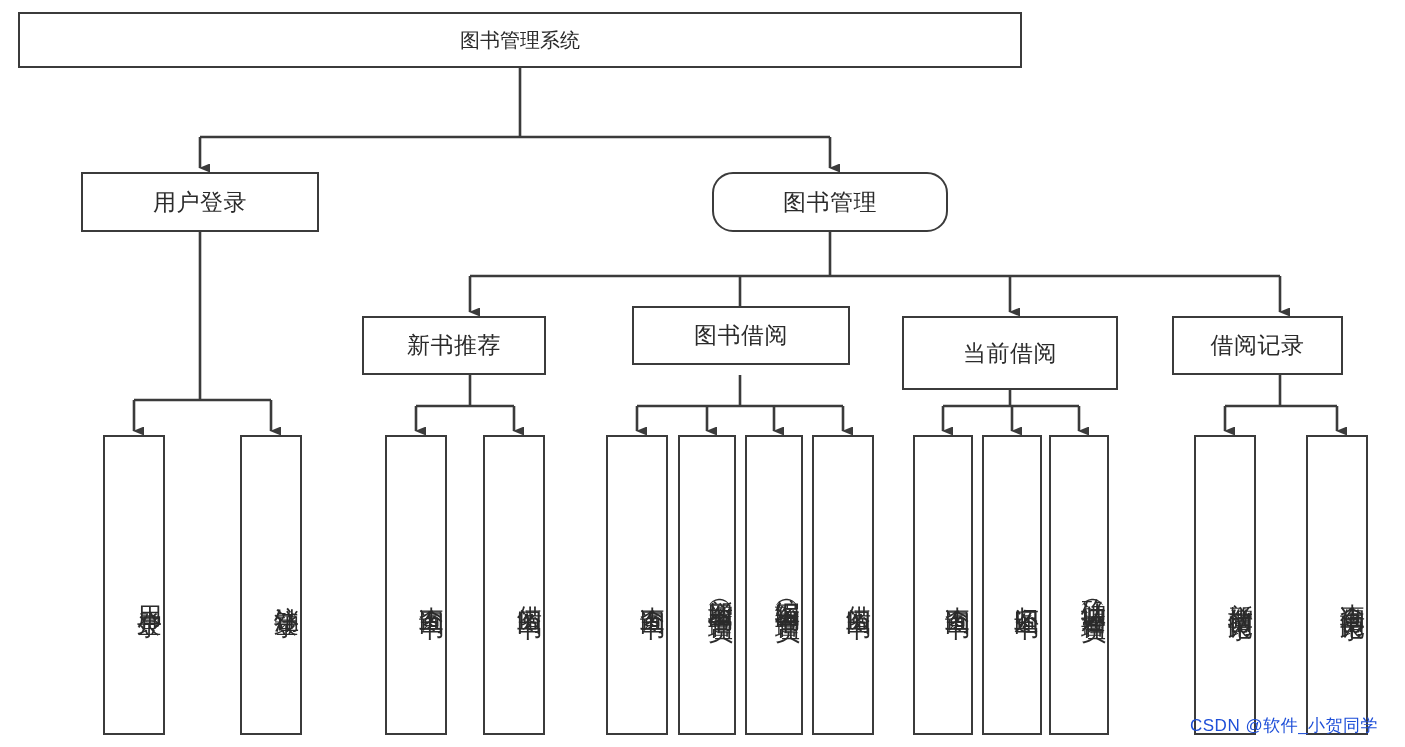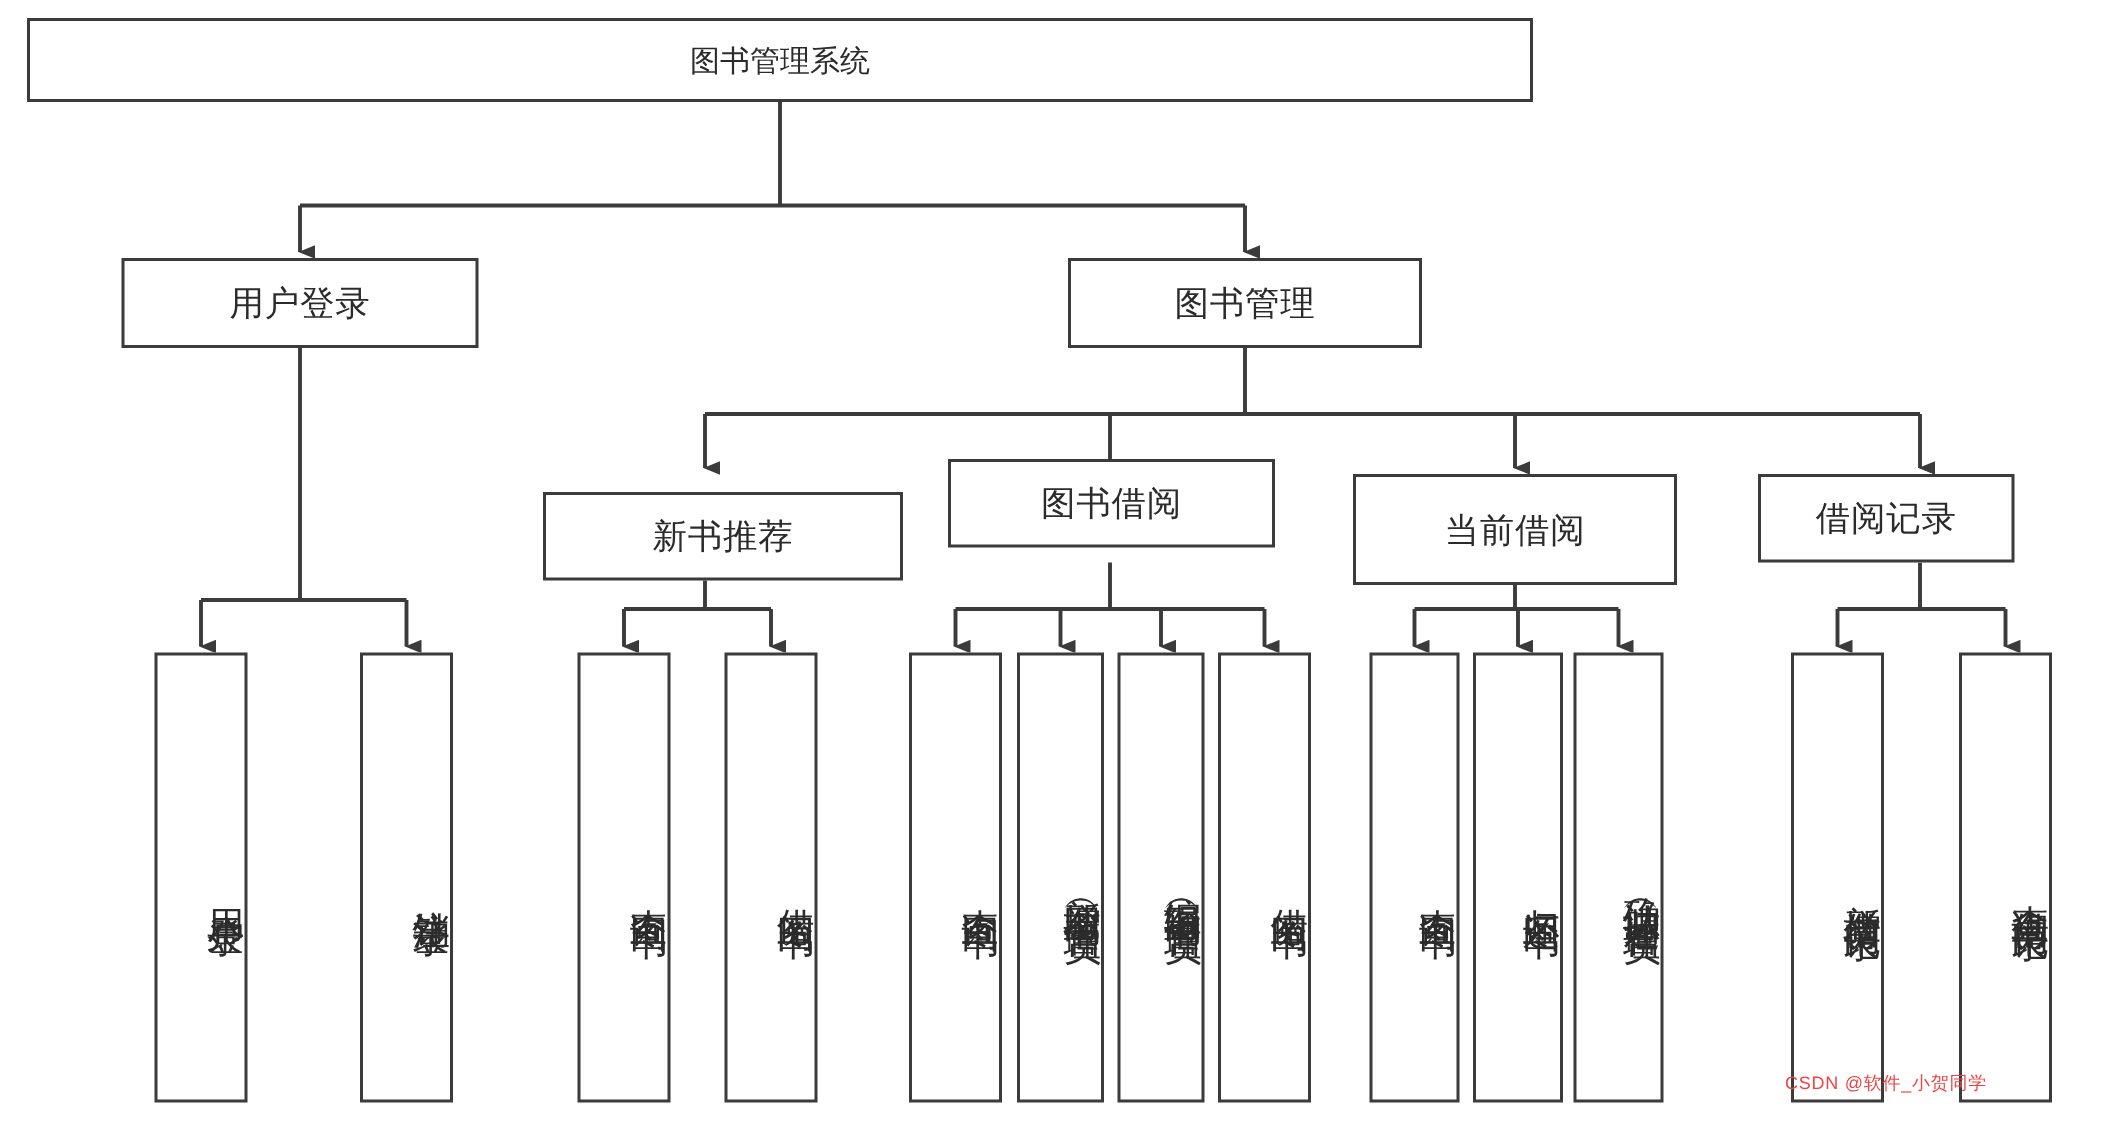--- a/index.html
+++ b/index.html
@@ -47,22 +47,22 @@
     text-orientation: upright;
     font-size: 25px;
     letter-spacing: 3px;
     align-items: flex-start;
     justify-content: center;
     padding-top: 14px;
     line-height: 1.05;
   }
   .watermark {
     position: absolute;
-    font-size: 12px;
-    color: #ef4444;
+    font-size: 17px;
+    color: #1d4ed8;
     letter-spacing: 0.5px;
     white-space: nowrap;
     user-select: none;
   }
 </style>
 </head>
 <body>
 
 <div id="canvas">
 
@@ -112,23 +112,23 @@
       <path d="M1280,375 L1280,406"></path>
       <path d="M1225,406 L1337,406"></path>
       <path d="M1225,406 L1225,431" marker-end="url(#arrow)"></path>
       <path d="M1337,406 L1337,431" marker-end="url(#arrow)"></path>
     </g>
   </svg>
 
   <div class="node node-root" style="left: 18px; top: 12px; width: 1004px; height: 56px;">图书管理系统</div>
 
   <div class="node node-h" style="left: 81px; top: 172px; width: 238px; height: 60px;">用户登录</div>
-  <div class="node node-h" style="left: 712px; top: 172px; width: 236px; height: 60px;">图书管理</div>
+  <div class="node node-h" style="left: 712px; top: 172px; width: 236px; height: 60px; border-radius: 21px;">图书管理</div>
 
-  <div class="node node-h" style="left: 362px; top: 328px; width: 240px; height: 59px;">新书推荐</div>
+  <div class="node node-h" style="left: 362px; top: 316px; width: 184px; height: 59px;">新书推荐</div>
   <div class="node node-h" style="left: 632px; top: 306px; width: 218px; height: 59px;">图书借阅</div>
   <div class="node node-h" style="left: 902px; top: 316px; width: 216px; height: 74px;">当前借阅</div>
   <div class="node node-h" style="left: 1172px; top: 316px; width: 171px; height: 59px;">借阅记录</div>
 
   <div class="node node-v" style="left: 103px; top: 435px; width: 62px; height: 300px;">用户登录</div>
   <div class="node node-v" style="left: 240px; top: 435px; width: 62px; height: 300px;">注销登录</div>
   <div class="node node-v" style="left: 385px; top: 435px; width: 62px; height: 300px;">查询图书</div>
   <div class="node node-v" style="left: 483px; top: 435px; width: 62px; height: 300px;">借阅图书</div>
   <div class="node node-v" style="left: 606px; top: 435px; width: 62px; height: 300px;">查询图书</div>
   <div class="node node-v" style="left: 678px; top: 435px; width: 58px; height: 300px;">新增图书（管理员）</div>

